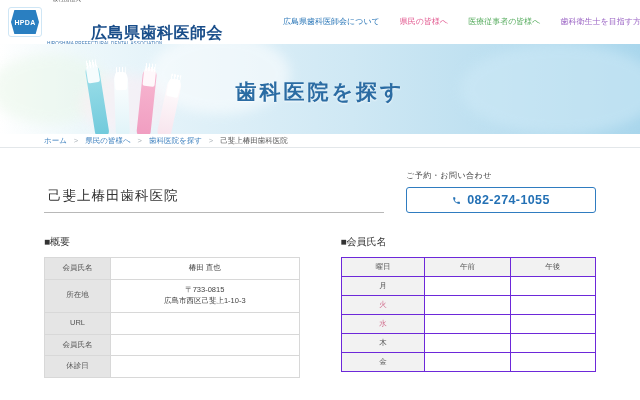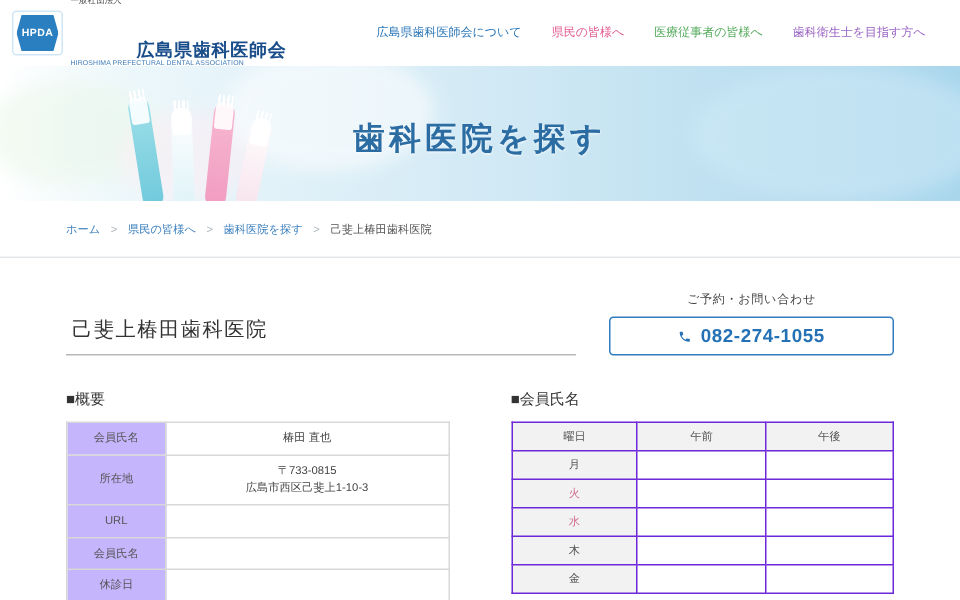--- a/index.html
+++ b/index.html
@@ -33,21 +33,21 @@
   .logo-mark .hex {
     width: 28px; height: 24px;
     background: #2a7fc1;
     clip-path: polygon(12% 0%, 88% 0%, 100% 50%, 88% 100%, 12% 100%, 0% 50%);
     display: flex; align-items: center; justify-content: center;
     color: #fff; font-size: 7px; font-weight: bold; letter-spacing: .3px;
   }
   .logo-text { margin-left: 5px; line-height: 1.05; }
   .logo-text .sub1 { font-size: 5.5px; color: #444; letter-spacing: .2px; }
   .logo-text .main {
-    font-size: 12px; font-weight: bold; color: #1a4e8a; letter-spacing: .5px;
+    font-size: 16px; font-weight: bold; color: #1a4e8a; letter-spacing: .5px;
   }
   .logo-text .sub2 { font-size: 4.6px; color: #3d7ab5; letter-spacing: .1px; }
 
   .nav { display: flex; align-items: center; margin-left: 6px; flex: 1; }
   .nav-item {
     font-size: 8px;
     padding: 0 10px;
     white-space: nowrap;
     line-height: 1;
   }
@@ -97,21 +97,21 @@
     text-align: center;
     font-size: 21px; font-weight: bold;
     color: #2b6ca3;
     letter-spacing: 3px;
     text-shadow: 0 1px 2px rgba(255,255,255,.8);
   }
 
   
   .crumb-bar {
     border-bottom: 1px solid #e3e7ea;
-    height: 38px;
+    height: 14px;
     display: flex; align-items: center;
     padding-left: 44px;
     background: #fff;
     text-align: right;
   }
   .crumb { font-size: 7.5px; color: #3b7fbe; white-space: nowrap; }
   .crumb.last { color: #555; }
   .crumb-sep { font-size: 7.5px; color: #aab2b8; padding: 0 7px; }
 
   
@@ -119,21 +119,21 @@
 
   .top-row { display: flex; align-items: flex-end; }
   .clinic-title-wrap { flex: 1; padding-right: 22px; }
   .clinic-title {
     font-size: 13.5px; color: #333; font-weight: normal;
     padding: 0 0 7px 4px;
     border-bottom: 1px solid #b8b8b8;
     letter-spacing: 1px;
   }
 
-  .contact-col { width: 190px; text-align: center; }
+  .contact-col { width: 190px; }
   .contact-label {
     font-size: 8px; color: #444; margin-bottom: 6px; letter-spacing: .5px;
   }
   .tel-btn {
     display: flex; align-items: center; justify-content: center;
     gap: 6px;
     height: 26px;
     border: 1px solid #2f7cc0;
     border-radius: 3px;
     color: #2471b5;
@@ -152,21 +152,21 @@
   table { border-collapse: collapse; width: 100%; }
   .info-table td {
     border: 1px solid #d8d8d8;
     font-size: 7.5px;
     padding: 5px 6px;
     color: #444;
     line-height: 1.45;
     text-align: center;
   }
   .info-table td.k {
-    width: 66px; background: #c4b5fd; text-align: center; color: #555;
+    width: 66px; background: #e5e5e5; text-align: center; color: #555;
   }
 
   .hours-table th, .hours-table td {
     border: 1px solid #6d28d9;
     font-size: 7.5px;
     padding: 4px 4px;
     color: #555;
     text-align: center;
     font-weight: normal;
     height: 16px;

